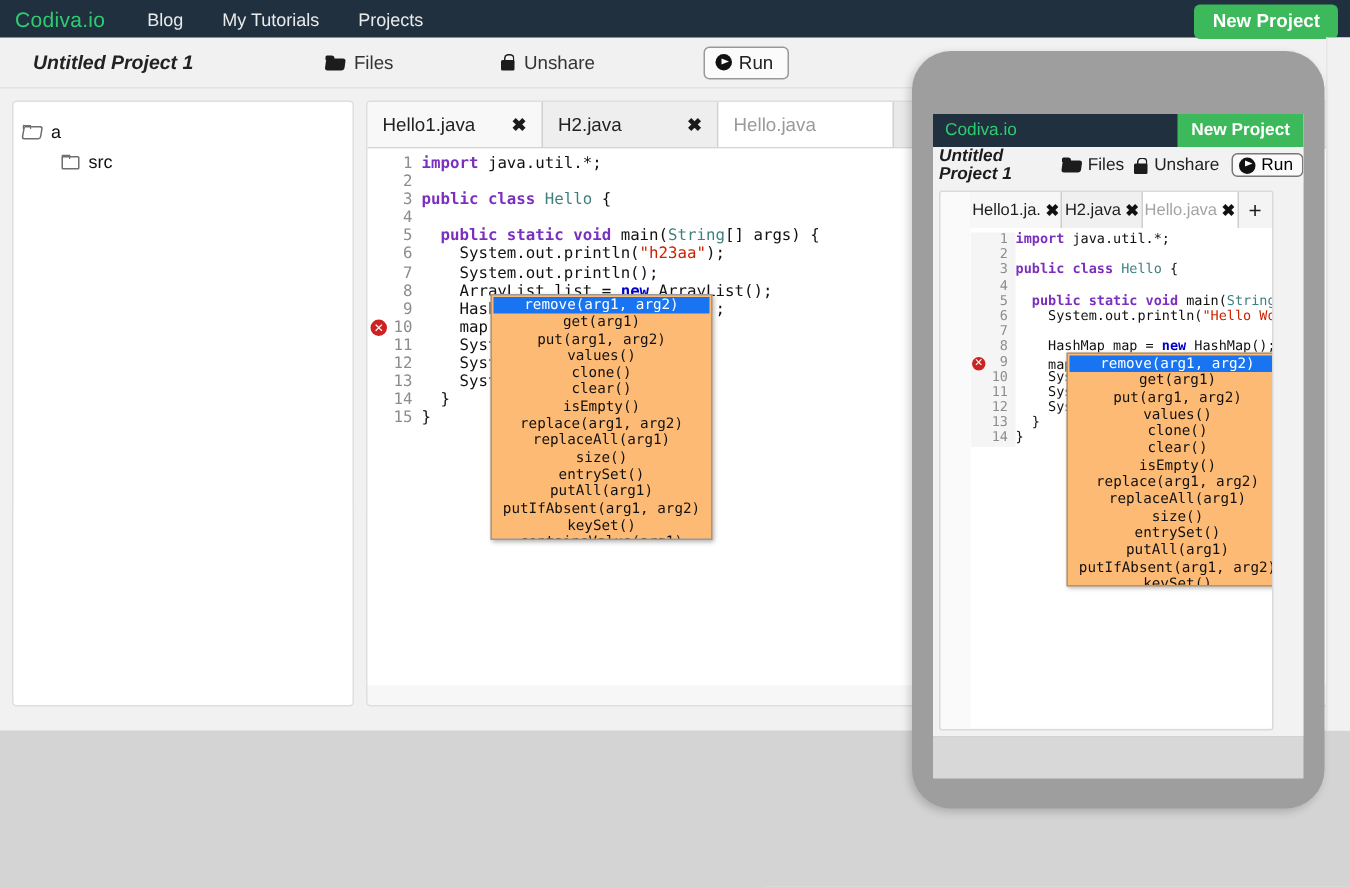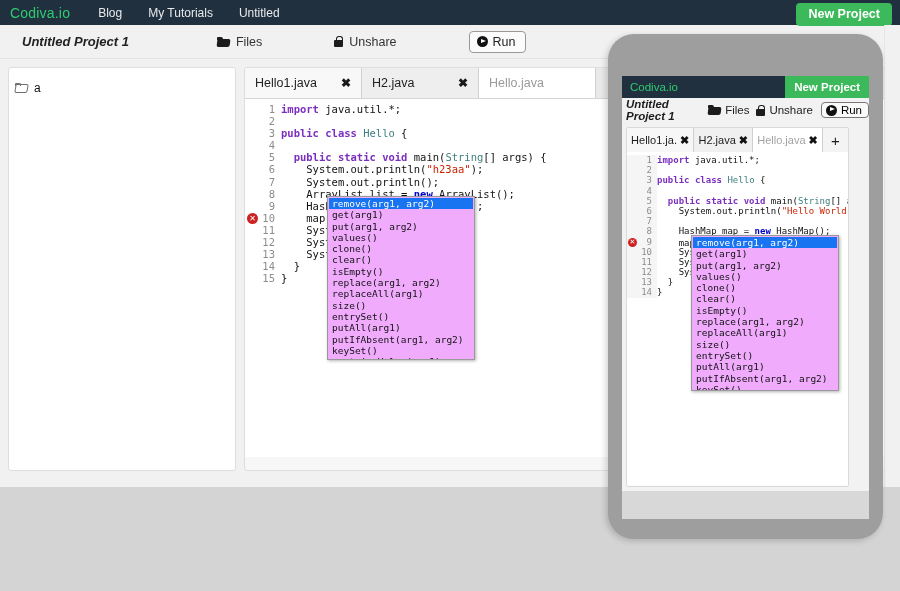--- a/index.html
+++ b/index.html
@@ -299,29 +299,30 @@
   .caret {
     display: inline-block;
     width: 1px;
     height: 10px;
     background: #111;
     vertical-align: -1px;
   }
   
   .ac {
     position: absolute;
-    background: #f0abfc;
+    background: #fdba74;
     border: 1px solid #999;
     box-shadow: 1px 1px 3px rgba(0,0,0,.3);
     font-family: "DejaVu Sans Mono", "Liberation Mono", monospace;
     font-size: 9.5px;
     line-height: 11.3px;
     overflow: hidden;
     padding: 1px;
     box-sizing: border-box;
+    text-align: center;
   }
   .ac-item {
     padding: 0 3px;
     color: #111;
     white-space: nowrap;
     cursor: pointer;
   }
   .ac-item.sel {
     background: #1874f0;
     color: #fff;
@@ -403,20 +404,21 @@
     cursor: pointer;
     margin-left: 1px;
   }
   .m-editor {
     margin: 5px 20px 0 4px;
     background: #fafafa;
     border: 1px solid #dadada;
     height: 358px;
     border-radius: 2px;
     overflow: hidden;
+    padding-left: 20px;
   }
   .m-tabbar {
     display: flex;
     height: 24px;
     background: #ececec;
     align-items: stretch;
   }
   .m-tab {
     display: flex;
     align-items: center;
@@ -500,21 +502,21 @@
 <body>
 
 <div class="page">
 
   <div class="desktop">
 
     <div class="navbar">
       <span class="brand">Codiva.io</span>
       <span class="nav-link">Blog</span>
       <span class="nav-link">My Tutorials</span>
-      <span class="nav-link">Untitled</span>
+      <span class="nav-link">Projects</span>
       <span class="new-project-btn">New Project</span>
     </div>
 
     <div class="toolbar">
       <span class="proj-title">Untitled Project 1</span>
       <span class="tb-item">
         <span class="ico-folder"></span>
         <span>Files</span>
       </span>
       <span class="tb-item">
@@ -526,20 +528,24 @@
         <span>Run</span>
       </span>
     </div>
 
     <div class="body-area">
 
       <div class="filetree">
         <div class="tree-row">
           <span class="ico-folder-open"></span>
           <span>a</span>
+        </div>
+        <div class="tree-row indent">
+          <span class="ico-folder-closed"></span>
+          <span>src</span>
         </div>
       </div>
 
       <div class="editor-pane">
         <div class="tabbar">
           <div class="tab active">
             <span>Hello1.java</span>
             <span class="tab-x">✖</span>
           </div>
           <div class="tab">

